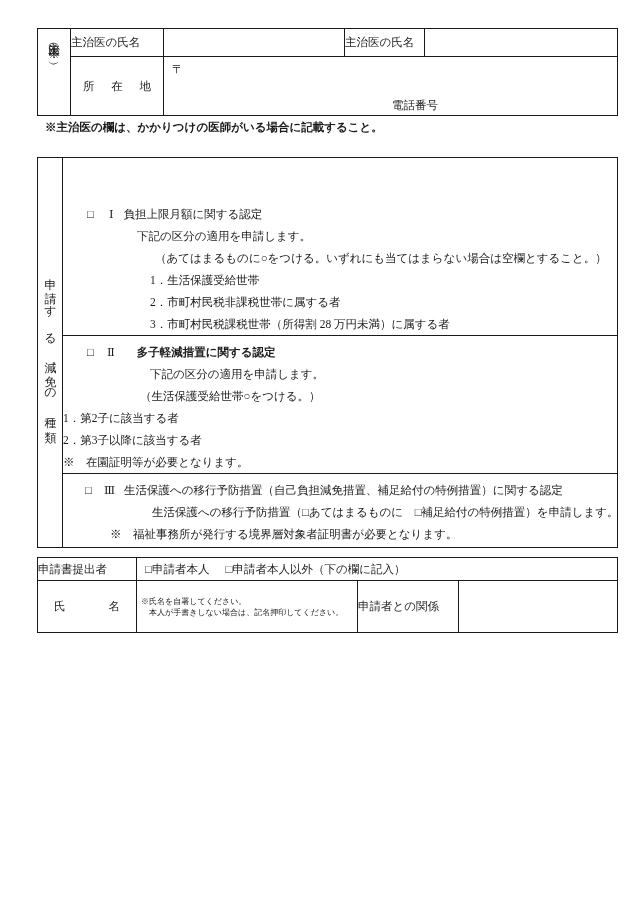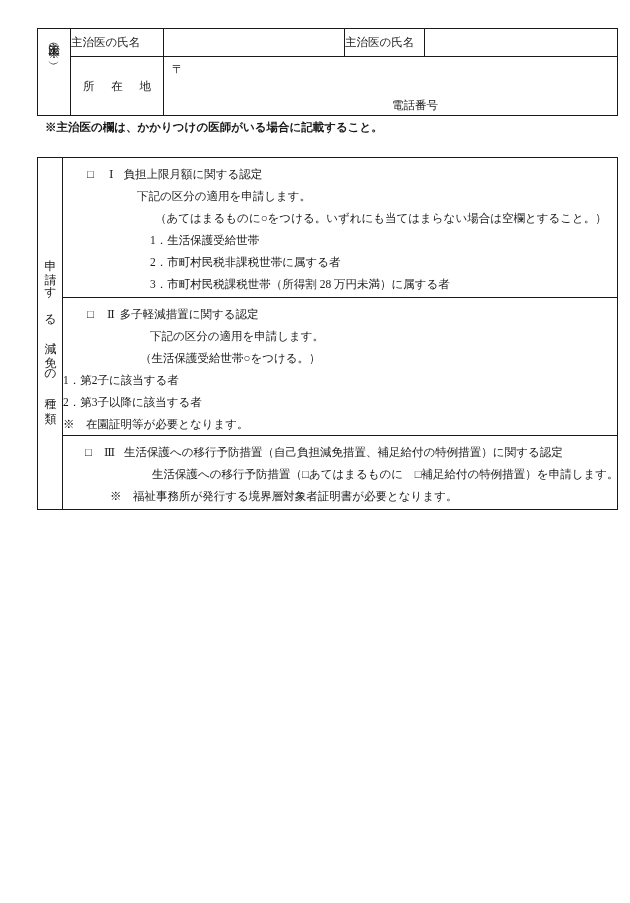--- a/index.html
+++ b/index.html
@@ -69,22 +69,22 @@
   }
   .side-col .vtext2 {
     writing-mode: vertical-rl;
     margin: 0 auto;
     letter-spacing: 14px;
     font-size: 12px;
   }
   .sec { padding-top: 5px; }
   .sec div { line-height: 22px; white-space: nowrap; }
   .chk { display: inline-block; }
-  .s1-chk { margin-left: 24px; } .s1-num { margin-left: 15px; } .s1-title { margin-left: 10px; }
-  .s2-chk { margin-left: 24px; } .s2-num { margin-left: 13px; } .s2-title { margin-left: 5px; }
+  .s1-chk { margin-left: 24px; } .s1-num { margin-left: 15px; } .s1-title { margin-left: 10px; margin-top: 40px; }
+  .s2-chk { margin-left: 24px; } .s2-num { margin-left: 13px; } .s2-title { margin-left: 22px; font-weight: bold; }
   .s3-chk { margin-left: 22px; } .s3-num { margin-left: 12px; } .s3-title { margin-left: 9px; }
   .s1-l0 { margin-left: 74px; }
   .s1-l1 { margin-left: 92px; }
   .s1-l2, .s1-l3, .s1-l4 { margin-left: 87px; }
   .s2-l0 { margin-left: 87px; }
   .s2-l1 { margin-left: 77px; }
   .s2-l2, .s2-l3, .s2-l4 { }
   .s3-l0 { margin-left: 89px; }
   .s3-l1 { margin-left: 47px; }
   
@@ -196,16 +196,33 @@
 
 
   <table class="t3">
     <colgroup>
       <col style="width:99px">
         <col style="width:221px">
         <col style="width:101px">
         <col style="width:159px">
     </colgroup>
     <tbody>
+        <tr class="r1">
+      <td class="lbl-center">申請書提出者</td>
+      <td colspan="3" class="opt-row">
+        <span class="opt opt-self">□申請者本人</span><span class="opt opt-other">□申請者本人以外（下の欄に記入）</span>
+      </td>
+    </tr>
+    <tr class="r2">
+      <td class="spread">
+        <div class="sp-inner" style="padding:0 16px;">氏　名</div>
+      </td>
+      <td class="name-note-cell">
+        <div>※氏名を自署してください。</div>
+        <div>　本人が手書きしない場合は、記名押印してください。</div>
+      </td>
+      <td class="lbl-center">申請者との関係</td>
+      <td></td>
+    </tr>
   </tbody>
     </table>
 
 </div>
 
 </body></html>

